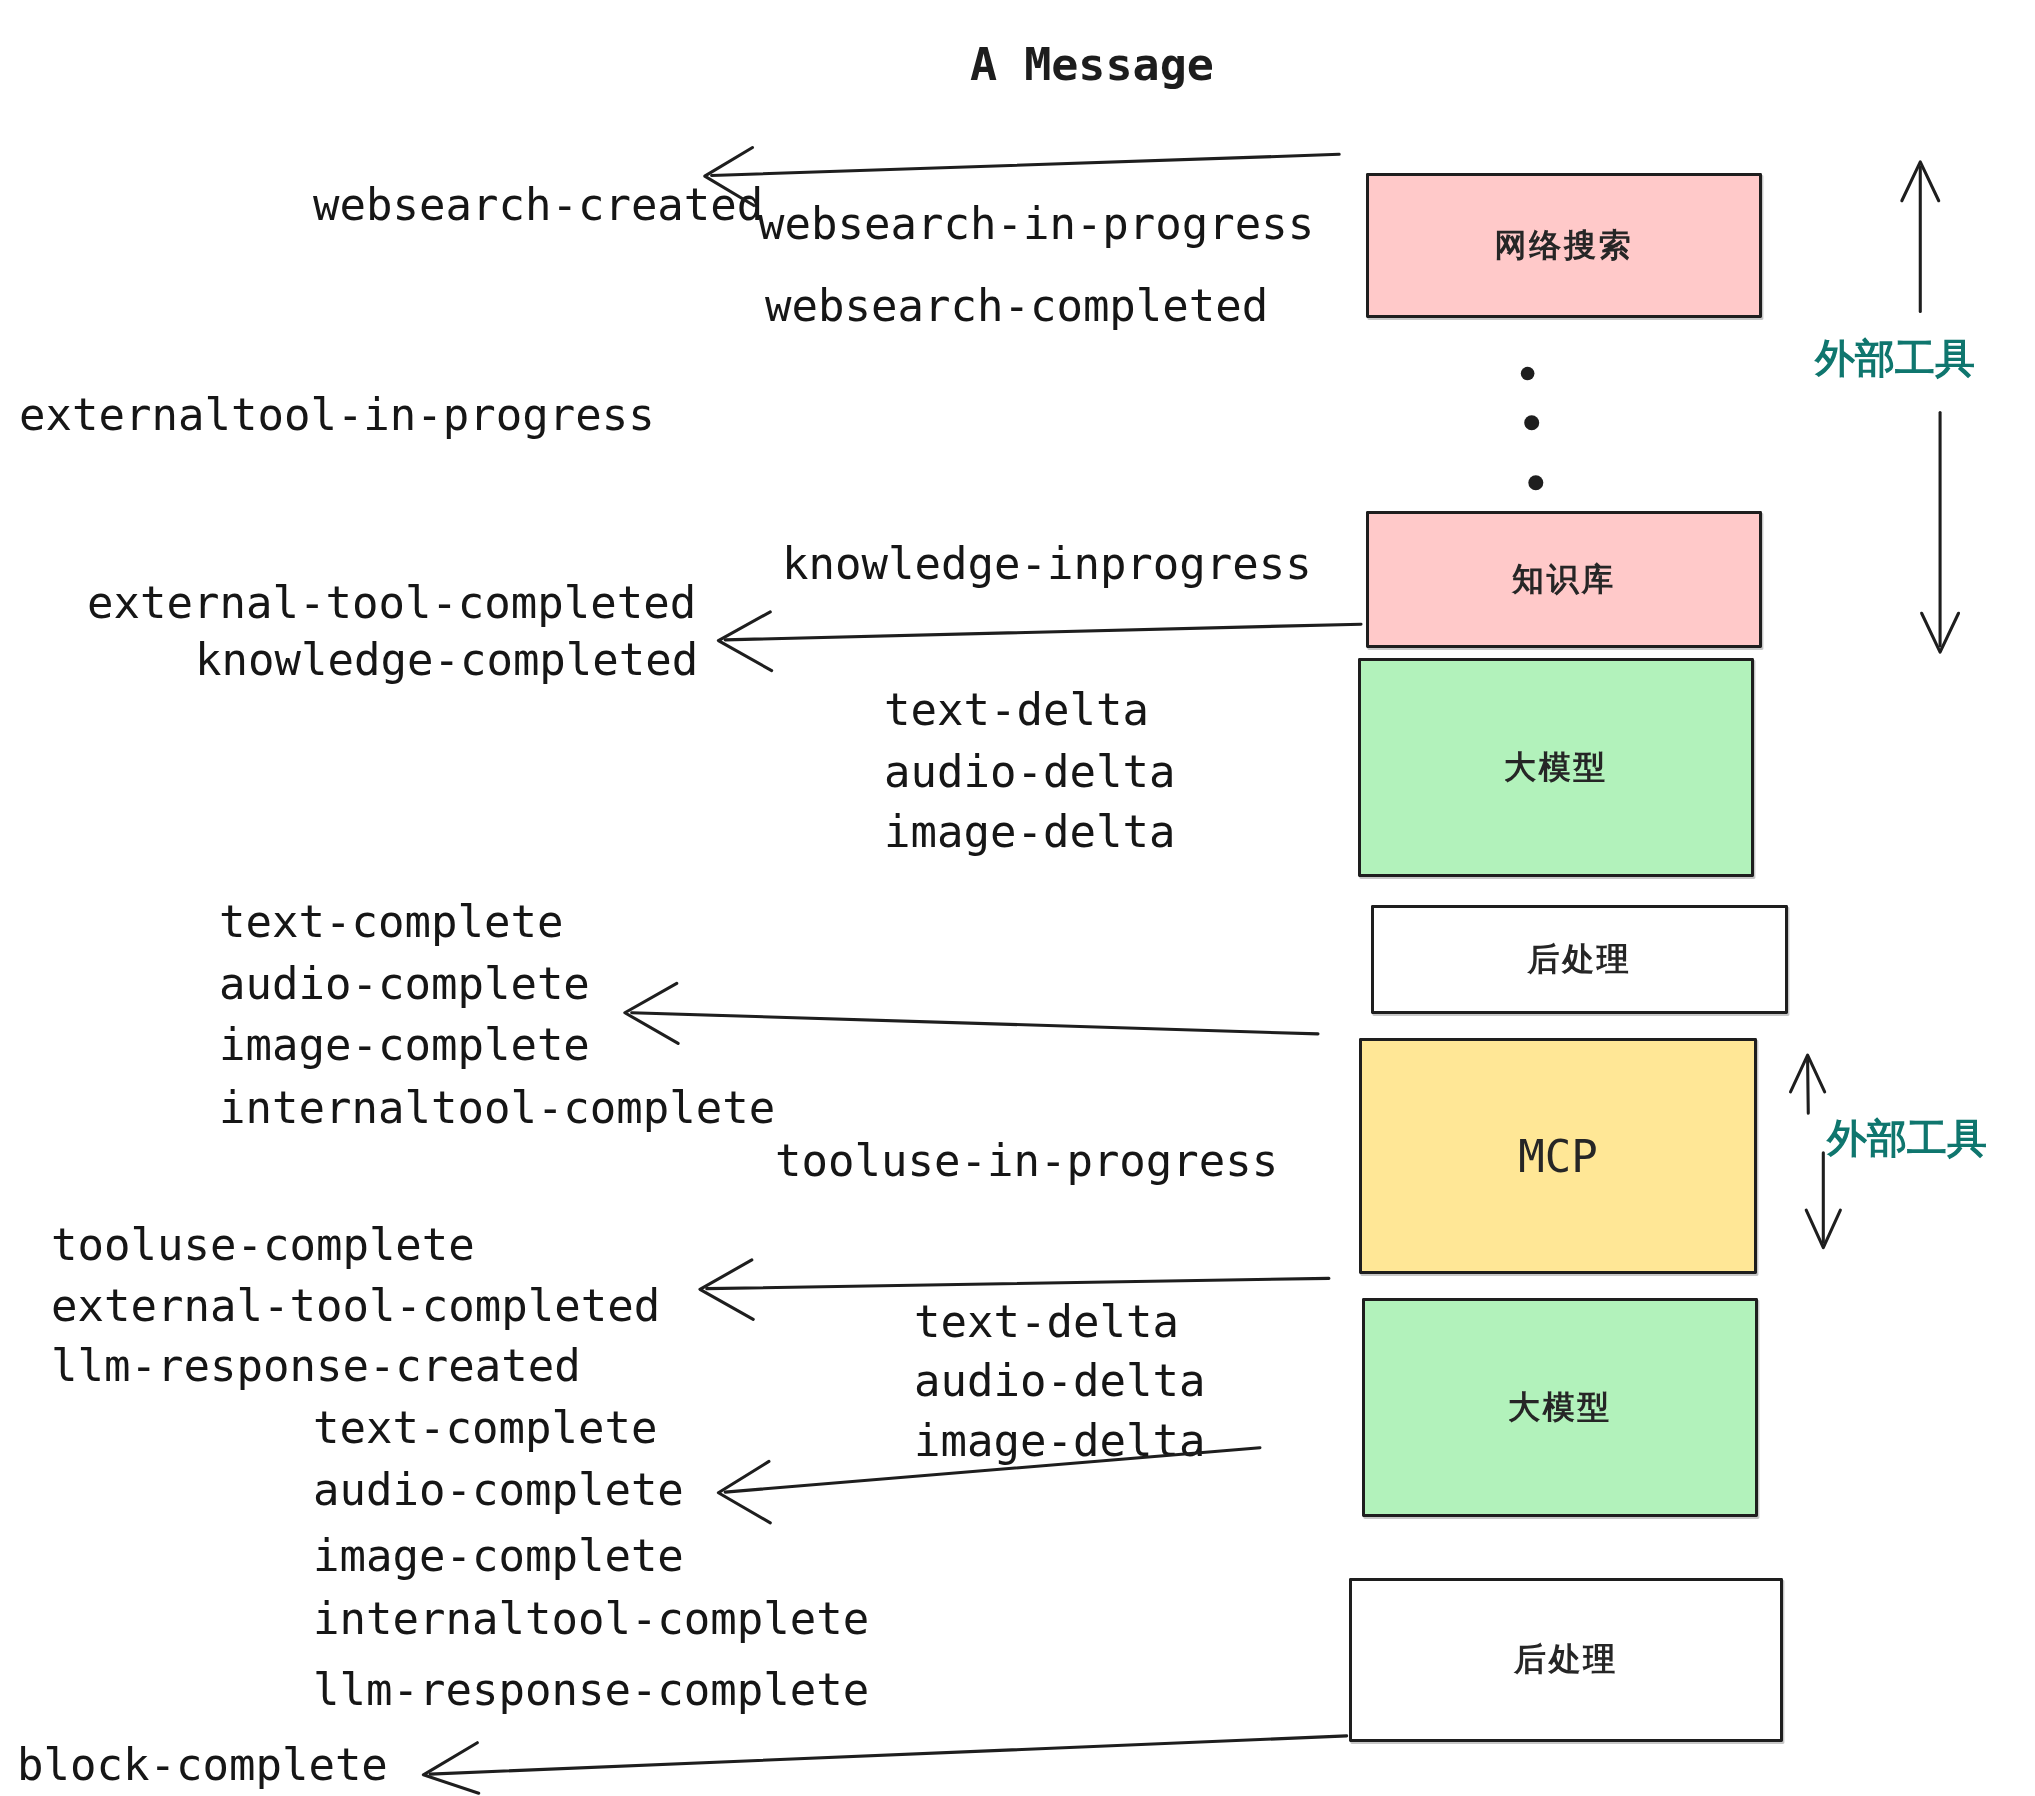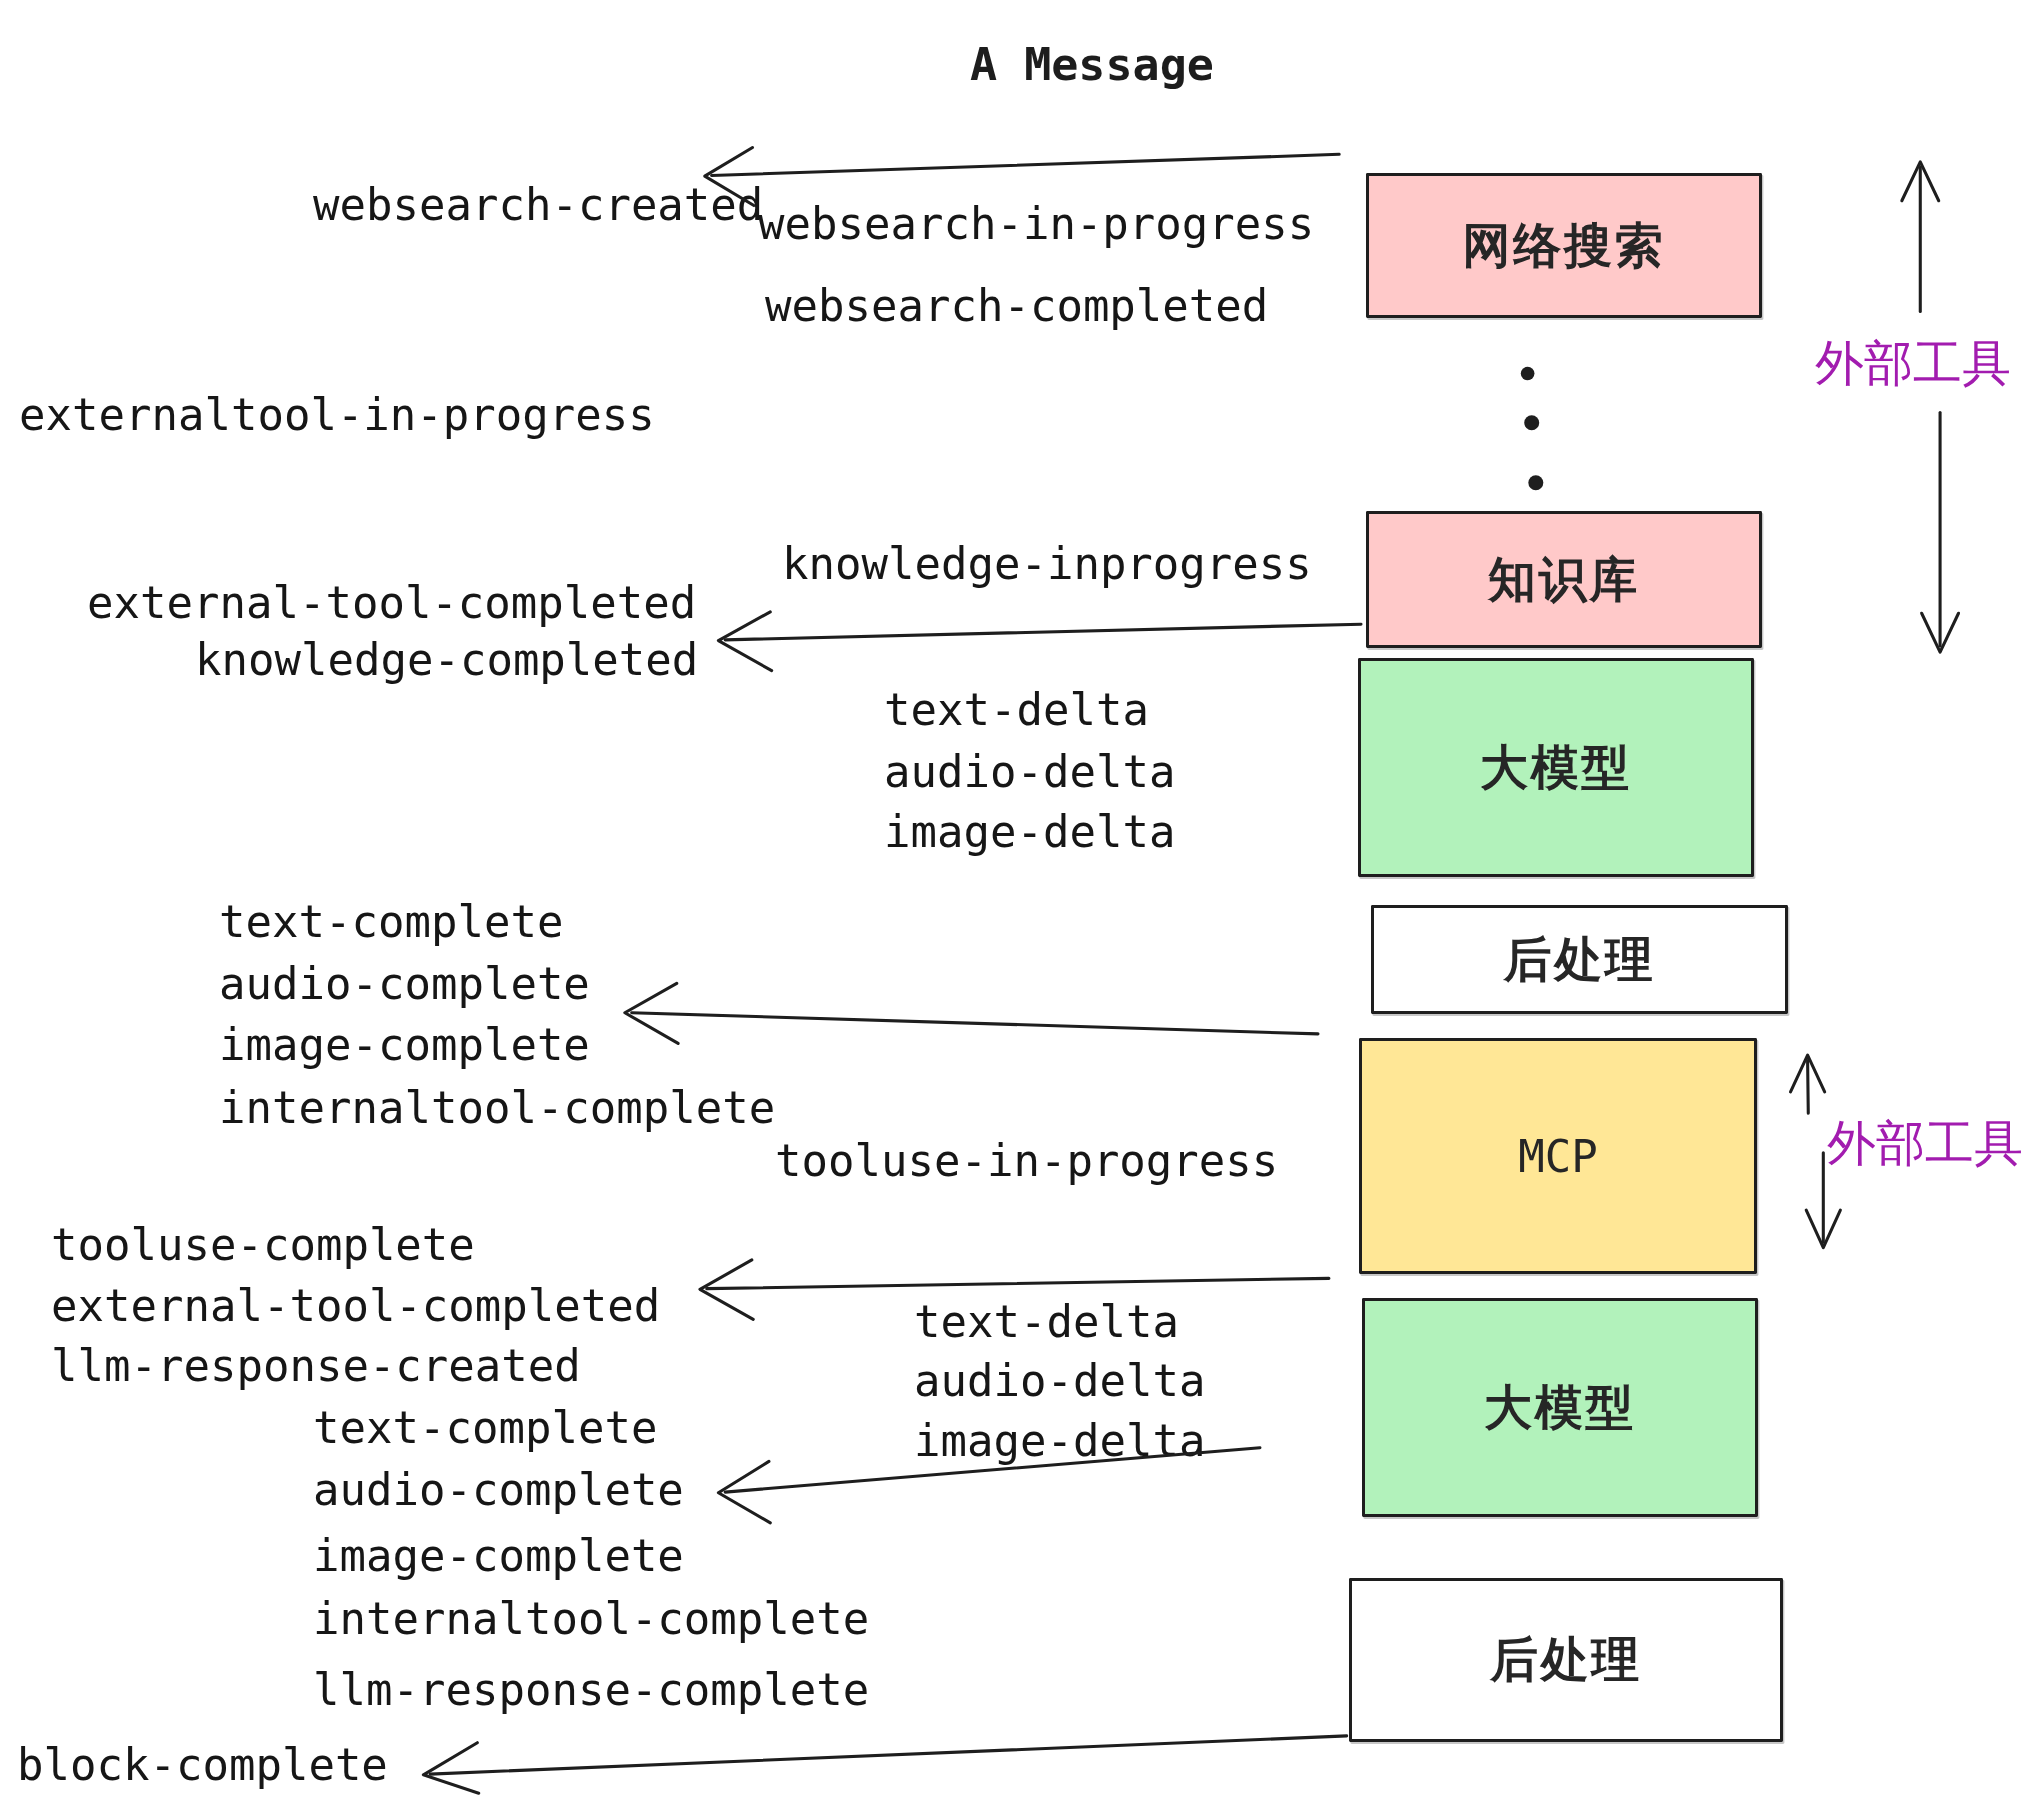--- a/index.html
+++ b/index.html
@@ -36,38 +36,38 @@
     border: 3.4px solid #1e1e1e;
     border-radius: 1.4px;
     display: flex;
     align-items: center;
     justify-content: center;
     box-sizing: border-box;
     box-shadow: 1.4px 2px 0 rgba(30,30,30,0.25);
   }
   .box-label {
     font-family: "DejaVu Sans", "Liberation Sans", sans-serif;
-    font-size: 48px;
+    font-size: 32px;
     font-weight: 600;
     color: #262626;
     letter-spacing: 2.7px;
     white-space: nowrap;
   }
   .box-label.mono {
     font-family: "DejaVu Sans Mono", monospace;
     font-weight: normal;
     font-size: 44px;
     letter-spacing: 0;
   }
   .annot {
     position: absolute;
     font-family: "DejaVu Sans", "Liberation Sans", sans-serif;
-    font-size: 49px;
-    font-weight: 400;
-    color: #a21caf;
+    font-size: 40px;
+    font-weight: 700;
+    color: #0f766e;
     white-space: nowrap;
   }
   svg.overlay {
     position: absolute;
     left: 0;
     top: 0;
     pointer-events: none;
   }
   svg.overlay path {
     stroke: #1e1e1e;

